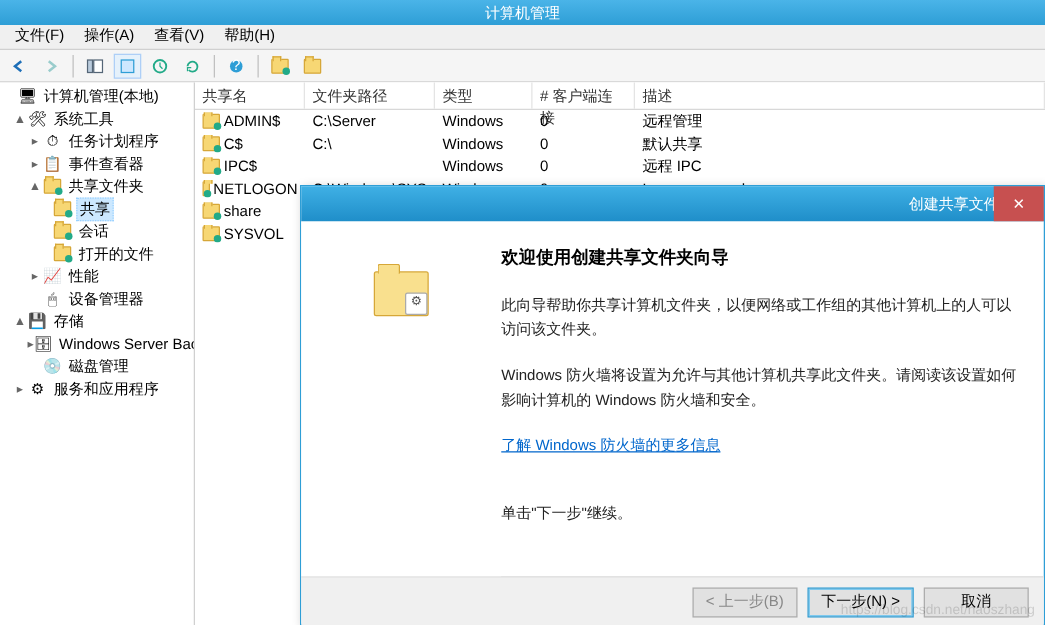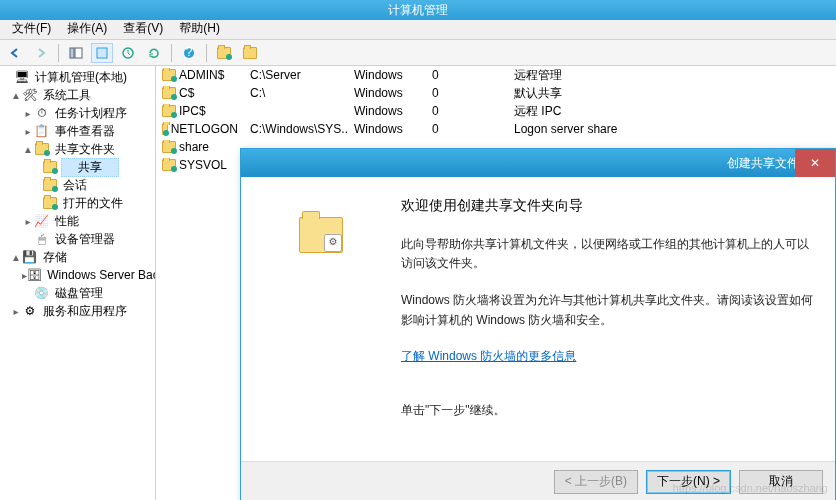--- a/index.html
+++ b/index.html
@@ -8,42 +8,42 @@
 .menubar { background: #f0f0f0; border-bottom: 1px solid #d0d0d0; height: 20px; display: flex; align-items: flex-end; padding-left: 4px; }
 .menubar span { padding: 2px 8px; cursor: default; }
 .toolbar { background: #f5f5f5; border-bottom: 1px solid #d0d0d0; height: 26px; display: flex; align-items: center; padding: 0 4px; gap: 4px; }
 .tb-btn { width: 22px; height: 20px; display: flex; align-items: center; justify-content: center; border: 1px solid transparent; }
 .tb-sep { width: 1px; height: 18px; background: #c0c0c0; margin: 0 2px; }
 .main { display: flex; height: 434px; }
 .tree { width: 156px; border-right: 1px solid #d0d0d0; padding: 2px; overflow: hidden; background: #fff; }
 .tree-row { display: flex; align-items: center; height: 18px; white-space: nowrap; cursor: default; }
 .tree-row .tw { width: 12px; text-align: center; color: #666; font-size: 10px; }
 .tree-row .ic { width: 16px; height: 16px; margin-right: 3px; display: inline-flex; align-items: center; justify-content: center; }
-.tree-row.sel .lbl { background: #cce8ff; border: 1px dotted #99d1ff; padding: 0 16px; text-align: center; }
+.tree-row.sel .lbl { background: #cce8ff; border: 1px dotted #99d1ff; padding: 0 2px; text-align: center; }
 .lbl { padding: 0 2px; }
 .list { flex: 1; position: relative; background: #fff; }
 .list-head { display: flex; border-bottom: 1px solid #d8d8d8; background: #fff; height: 22px; }
 .list-head div { border-right: 1px solid #e4e4e4; padding: 3px 6px; font-size: 12px; color: #333; }
 .c-name { width: 88px; } .c-path { width: 104px; } .c-type { width: 78px; } .c-conn { width: 82px; } .c-desc { flex: 1; }
 .list-row { display: flex; height: 18px; align-items: center; }
 .list-row div { padding: 0 6px; overflow: hidden; white-space: nowrap; }
 .list-row .c-name { display: flex; align-items: center; gap: 3px; }
 .fic { width: 14px; height: 12px; background: #f7d774; border: 1px solid #d6a738; border-radius: 1px; position: relative; display: inline-block; }
 .fic::before { content: ""; position: absolute; top: -3px; left: 0; width: 5px; height: 3px; background: #f7d774; border: 1px solid #d6a738; border-bottom: none; }
 .fic.shared::after { content: ""; position: absolute; bottom: -2px; right: -2px; width: 6px; height: 6px; background: #2a8; border-radius: 50%; }
 .wizard { position: absolute; left: 240px; top: 148px; width: 596px; height: 352px; background: #fff; border: 1px solid #2e9ed6; box-shadow: 2px 2px 8px rgba(0,0,0,.25); }
 .wiz-title { height: 28px; background: linear-gradient(#3fb0e5, #1f8ec9); color: #fff; display: flex; align-items: center; justify-content: flex-end; position: relative; font-size: 13px; }
 .wiz-close { position: absolute; right: 0; top: 0; width: 40px; height: 28px; background: #c75050; color: #fff; display: flex; align-items: center; justify-content: center; font-size: 14px; cursor: default; }
 .wiz-body { display: flex; height: 284px; }
 .wiz-left { width: 160px; display: flex; align-items: flex-start; justify-content: center; padding-top: 40px; background: #fff; }
 .wiz-folder { width: 44px; height: 36px; background: #f9e08e; border: 1px solid #d6a738; border-radius: 2px; position: relative; }
 .wiz-folder::before { content: ""; position: absolute; top: -7px; left: 2px; width: 16px; height: 7px; background: #f9e08e; border: 1px solid #d6a738; border-bottom: none; border-radius: 2px 2px 0 0; }
 .wiz-folder::after { content: "⚙"; position: absolute; bottom: 0; right: 0; width: 16px; height: 16px; background: #fff; border: 1px solid #aaa; border-radius: 2px; font-size: 10px; line-height: 14px; text-align: center; color: #555; }
 .wiz-right { flex: 1; padding: 20px 20px 10px 0; }
-.wiz-h { font-size: 14px; font-weight: normal; margin-bottom: 20px; }
+.wiz-h { font-size: 14px; font-weight: bold; margin-bottom: 20px; }
 .wiz-p { font-size: 12px; color: #222; line-height: 1.6; margin-bottom: 18px; }
 .wiz-link { color: #0066cc; text-decoration: underline; cursor: default; display: inline-block; margin-bottom: 16px; }
 .wiz-btns { height: 40px; border-top: 1px solid #ddd; display: flex; align-items: center; justify-content: flex-end; gap: 8px; padding: 0 12px; background: #f0f0f0; }
 .wiz-btn { min-width: 84px; height: 24px; border: 1px solid #adadad; background: #e1e1e1; padding: 0 10px; font-size: 12px; cursor: default; }
 .wiz-btn:disabled { color: #888; }
 .wiz-btn.primary { border-color: #2e9ed6; box-shadow: 0 0 0 1px #7fc9ee inset; }
 .watermark { position: absolute; right: 8px; bottom: 6px; color: rgba(0,0,0,.15); font-size: 11px; pointer-events: none; }
 </style>
 </head>
 <body>
@@ -181,20 +181,27 @@
         <span class="lbl">磁盘管理</span>
       </div>
     <div class="tree-row" style="padding-left:8px">
         <span class="tw">▸</span>
         <span class="ic">⚙</span>
         <span class="lbl">服务和应用程序</span>
       </div>
   </div>
 
   <div class="list">
+    <div class="list-head">
+      <div class="c-name">共享名</div>
+      <div class="c-path">文件夹路径</div>
+      <div class="c-type">类型</div>
+      <div class="c-conn"># 客户端连接</div>
+      <div class="c-desc">描述</div>
+    </div>
     <div id="rows">
         <div class="list-row">
           <div class="c-name">
             <span class="fic shared"></span>
             <span>ADMIN$</span>
           </div>
           <div class="c-path">C:\Server</div>
           <div class="c-type">Windows</div>
           <div class="c-conn">0</div>
           <div class="c-desc">远程管理</div>

